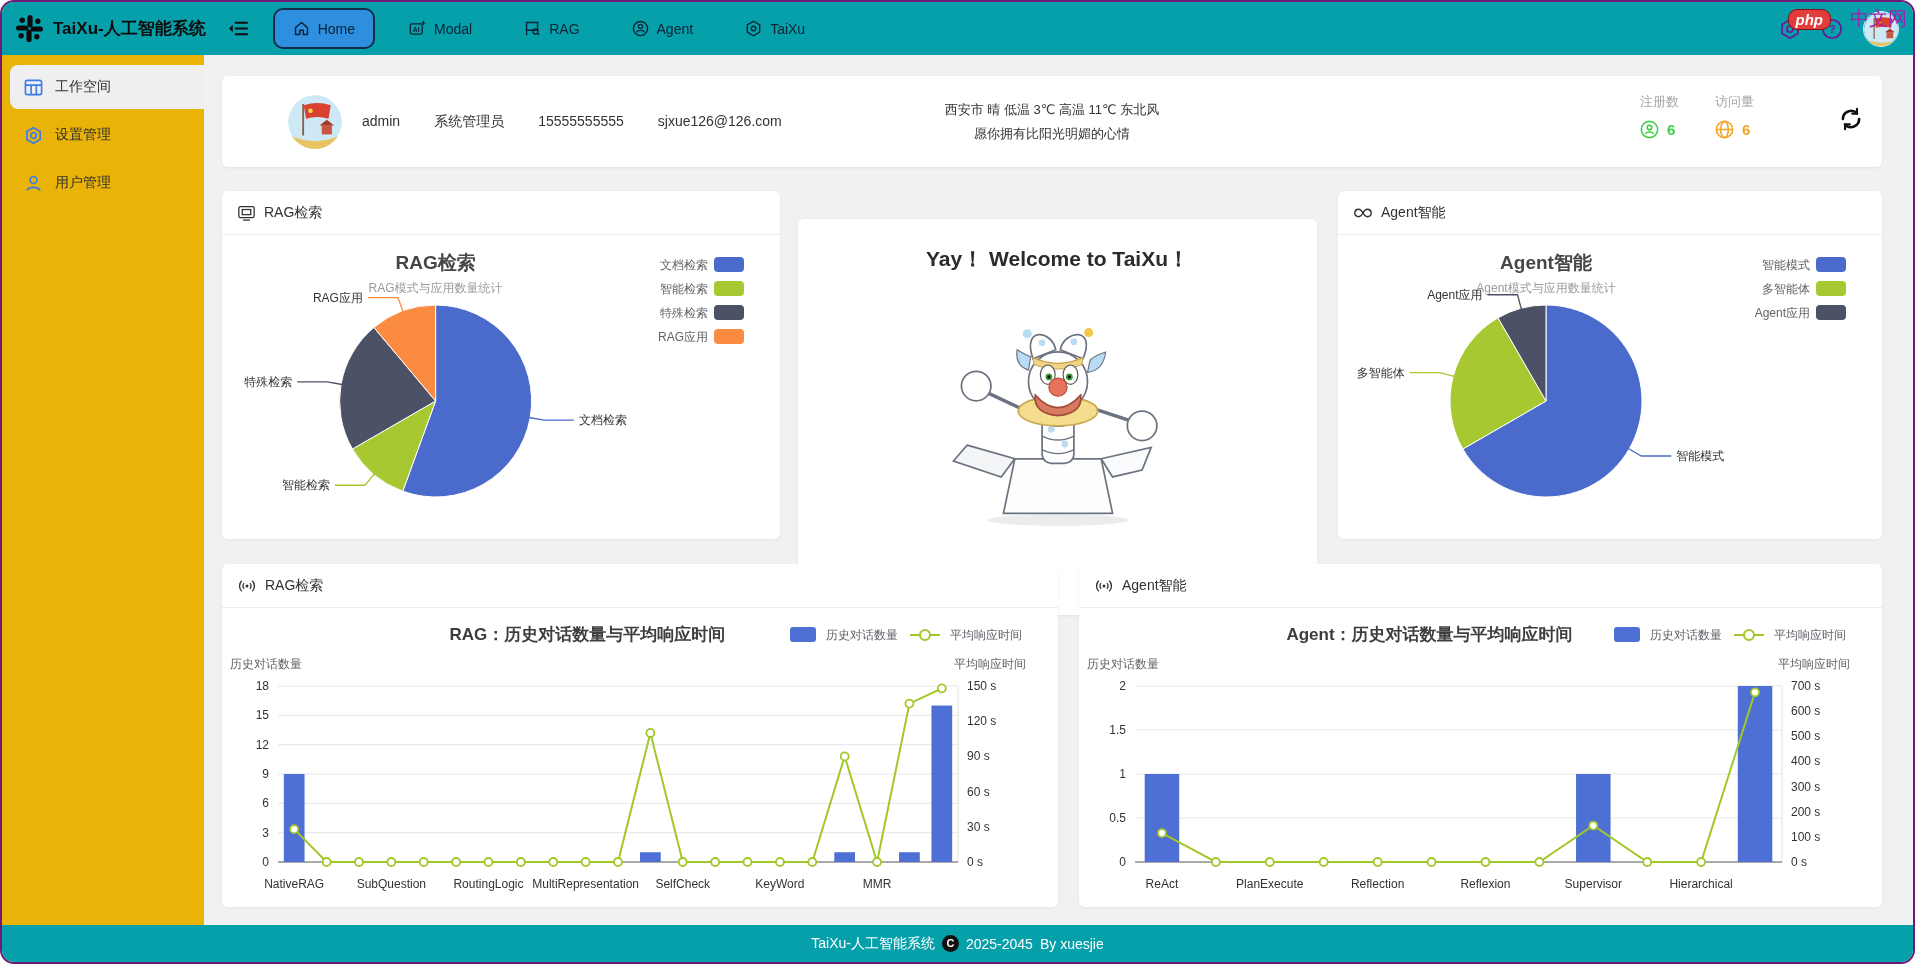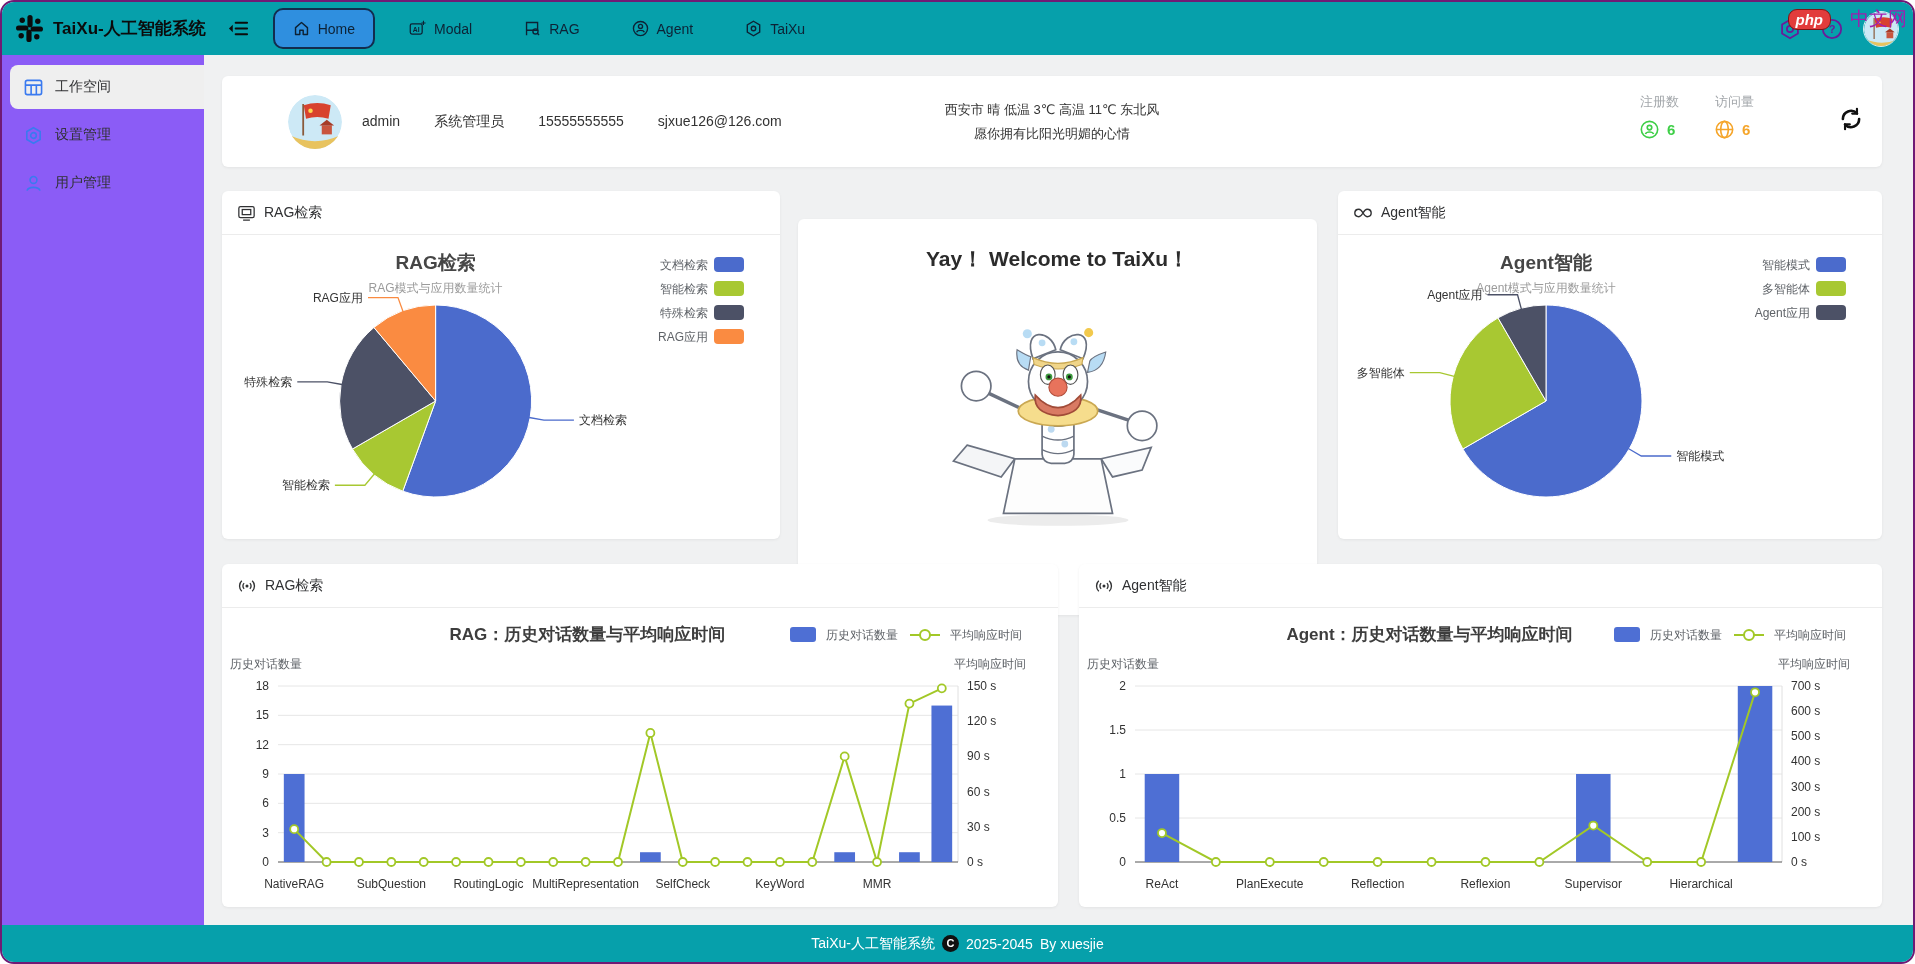--- a/index.html
+++ b/index.html
@@ -19,21 +19,21 @@
   .nav-item.active { background:#2f8fdf; border:2px solid #132c4e; }
   .top-actions { margin-left:auto; display:flex; align-items:center; gap:20px; }
   .icon-btn { cursor:pointer; display:flex; align-items:center; }
   .avatar { width:36px; height:36px; border-radius:50%; overflow:hidden; border:1px solid #d8eef3; cursor:pointer; }
   .watermark { position:absolute; top:4px; right:6px; display:flex; align-items:center; gap:19px; z-index:9; }
   .php-badge { background:#e23c3c; color:#fff; font-weight:bold; font-style:italic; font-size:15px;
                border-radius:9px; padding:1px 7px; border:1px solid #7e1414; }
   .wm-text { font-size:19px; font-weight:normal; color:#a21caf; }
 
   
-  .sidebar { position:absolute; top:53px; left:0; bottom:37px; width:236px; background:#8b5cf6; padding-top:6px; }
+  .sidebar { position:absolute; top:53px; left:0; bottom:37px; width:236px; background:#eab308; padding-top:6px; }
   .side-item { display:flex; align-items:center; gap:12px; height:44px; margin:4px 8px; padding:0 14px;
                border-radius:8px; font-size:14px; color:#303133; cursor:pointer; }
   .side-item.active { background:#efefef; }
 
   
   .main { position:absolute; top:53px; left:202px; right:0; bottom:37px; background:#f0f1f2; }
   .card { position:absolute; background:#fff; border-radius:6px; box-shadow:0 1px 3px rgba(0,0,0,.06); }
   .card-header { height:44px; display:flex; align-items:center; gap:9px; padding:0 16px;
                  border-bottom:1px solid #ececec; font-size:14px; color:#303133; }
 

